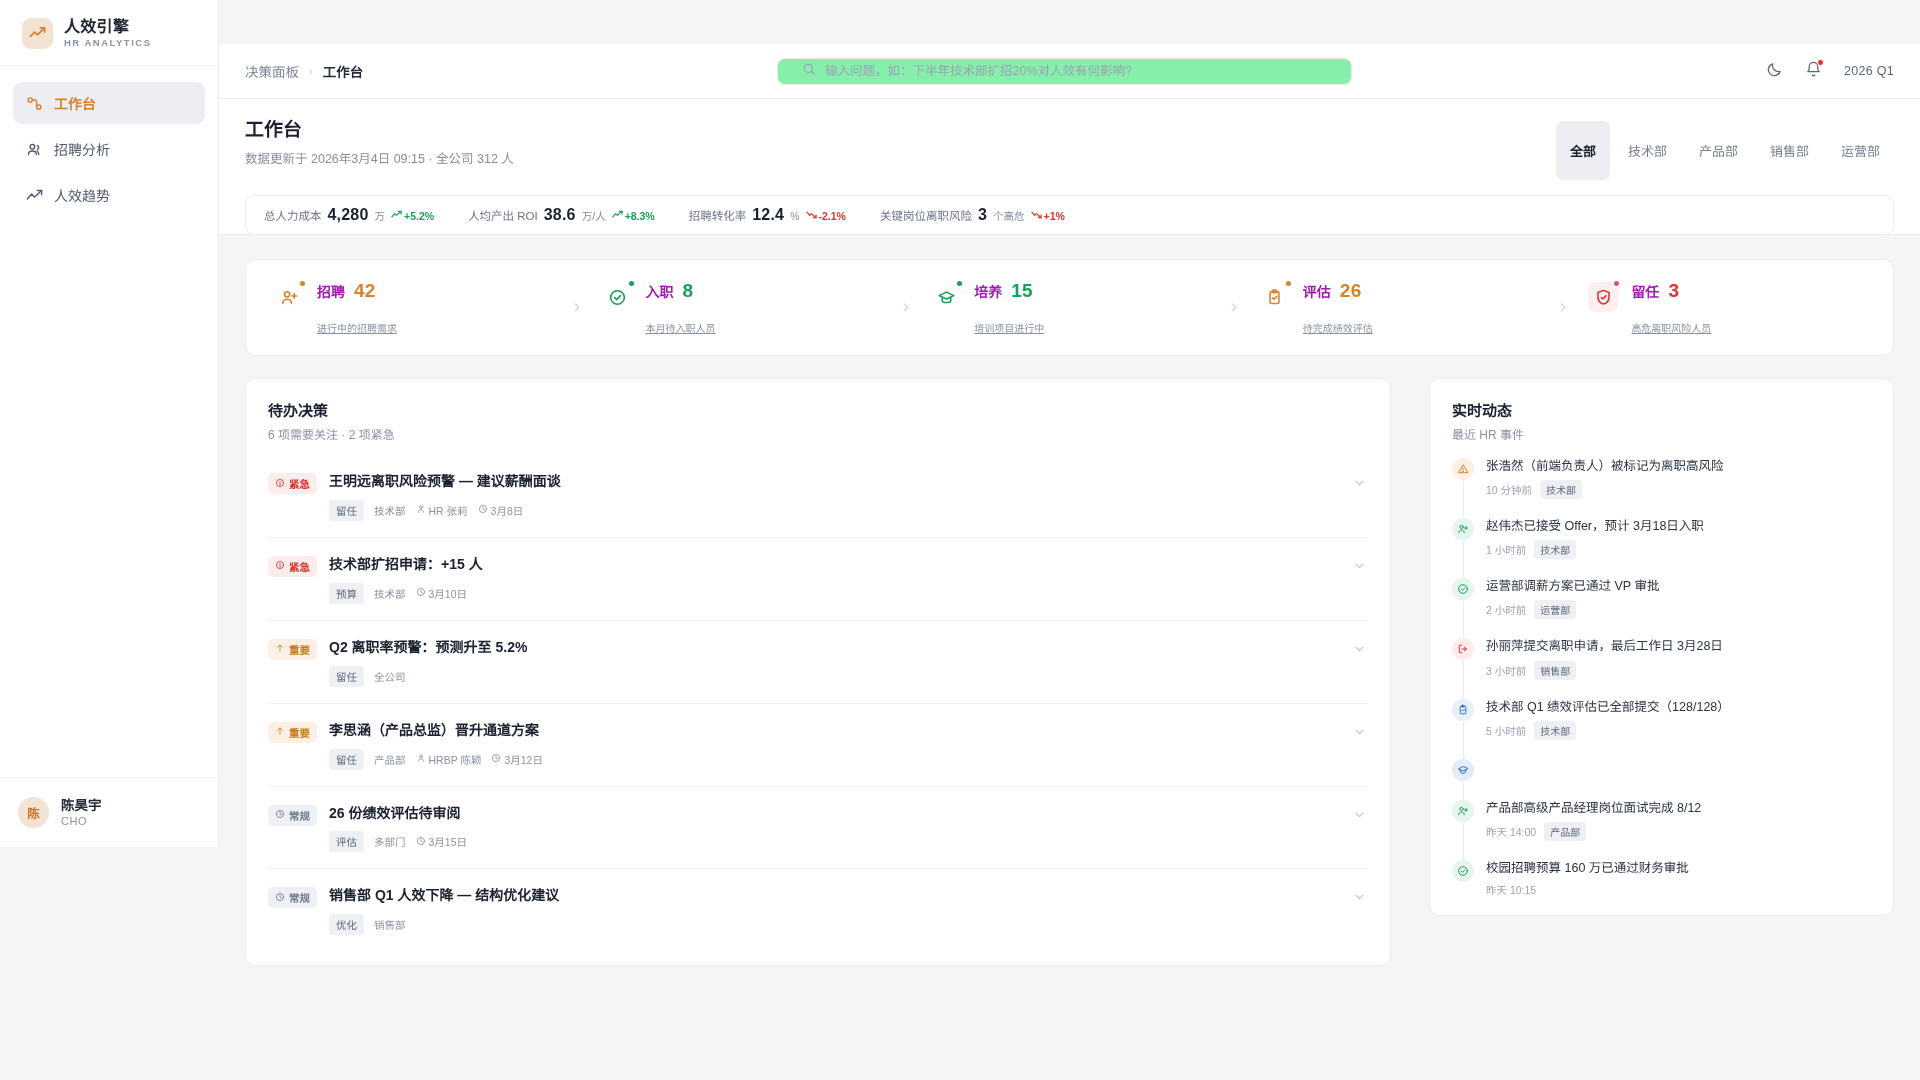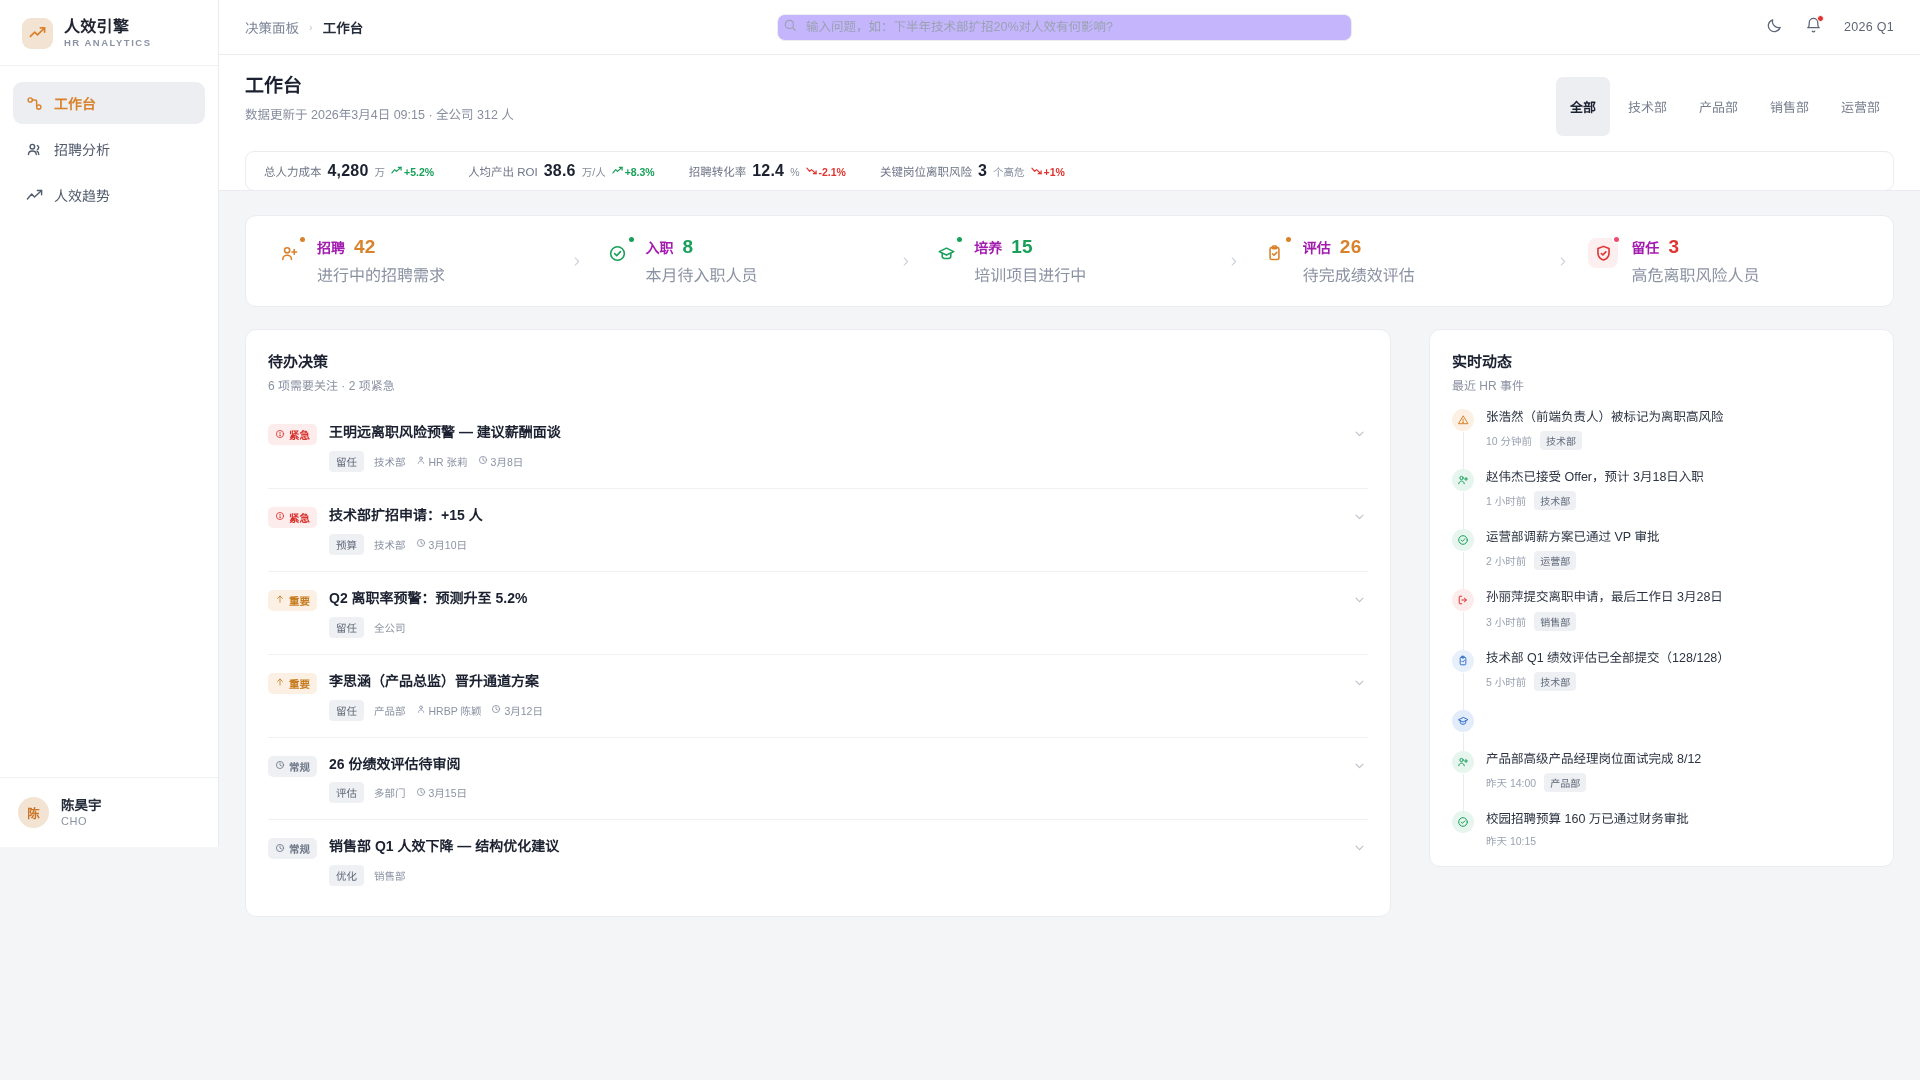--- a/index.html
+++ b/index.html
@@ -50,31 +50,31 @@
     display:flex; align-items:center; justify-content:center;
   }
   .user-name { font-size:13.5px; font-weight:600; color:#232a38; line-height:1.25; }
   .user-role { font-size:11px; color:#8b93a3; letter-spacing:.5px; }
 
   
   .main { flex:1 1 auto; display:flex; flex-direction:column; min-width:0; }
 
   .topbar {
     height:55px; flex:0 0 55px; background:#fff; border-bottom:1px solid #e9ebef;
-    display:flex; align-items:center; padding:0 26px 0 26px; gap:18px;
+    display:flex; align-items:center; padding:0 26px 0 26px; gap:18px;margin-top:44px;
   }
   .crumbs { display:flex; align-items:center; gap:10px; font-size:13.5px; flex:0 0 auto; }
   .crumb { color:#7d8598; cursor:pointer; }
   .crumb-sep { color:#c3c9d4; font-size:11px; }
   .crumb-cur { color:#242b39; font-weight:600; cursor:pointer; }
 
   .search-wrap { flex:1 1 auto; display:flex; justify-content:center; }
   .search {
-    width:575px; height:27px; background:#c4b5fd; border:1px solid #ecedf1;
-    border-radius:8px; display:flex; align-items:center; gap:9px; padding:0 5px; cursor:text;
+    width:575px; height:27px; background:#86efac; border:1px solid #ecedf1;
+    border-radius:8px; display:flex; align-items:center; gap:9px; padding:0 24px; cursor:text;
   }
   .search input {
     border:0; background:transparent; outline:none; flex:1 1 auto;
     font-size:12.5px; color:#2a3140; font-family:inherit;
   }
   .search input::placeholder { color:#9aa2b1; }
 
   .top-right { display:flex; align-items:center; gap:22px; flex:0 0 auto; }
   .icon-btn { position:relative; cursor:pointer; color:#5d6677; display:block; }
   .bell-dot {
@@ -121,21 +121,21 @@
     width:30px; height:30px; flex:0 0 30px; border-radius:8px;
     display:flex; align-items:center; justify-content:center; position:relative; margin-top:2px;
   }
   .stage-dot {
     position:absolute; top:-3px; right:-3px; width:9px; height:9px; border-radius:50%;
     border:2px solid #fff;
   }
   .stage-top { display:flex; align-items:baseline; gap:9px; }
   .stage-name { font-size:14px; font-weight:700; color:#a21caf; }
   .stage-num { font-size:19px; font-weight:700; letter-spacing:.3px; }
-  .stage-desc { font-size:16px; color:#8a92a2; margin-top:4px; }
+  .stage-desc { font-size:10px; color:#8a92a2; margin-top:18px;text-decoration:underline; }
   .stage-arrow { flex:0 0 16px; color:#ccd1da; display:flex; align-items:center; justify-content:center; }
 
   .cols { display:flex; gap:38px; align-items:flex-start; }
 
   .card {
     background:#fff; border:1px solid #eaecf0; border-radius:11px;
   }
   .todo-card { flex:1 1 auto; min-width:0; padding:20px 22px 14px 22px; }
   .card-title { font-size:15px; font-weight:700; color:#1b2130; }
   .card-sub { font-size:12px; color:#8a92a2; margin-top:5px; }

